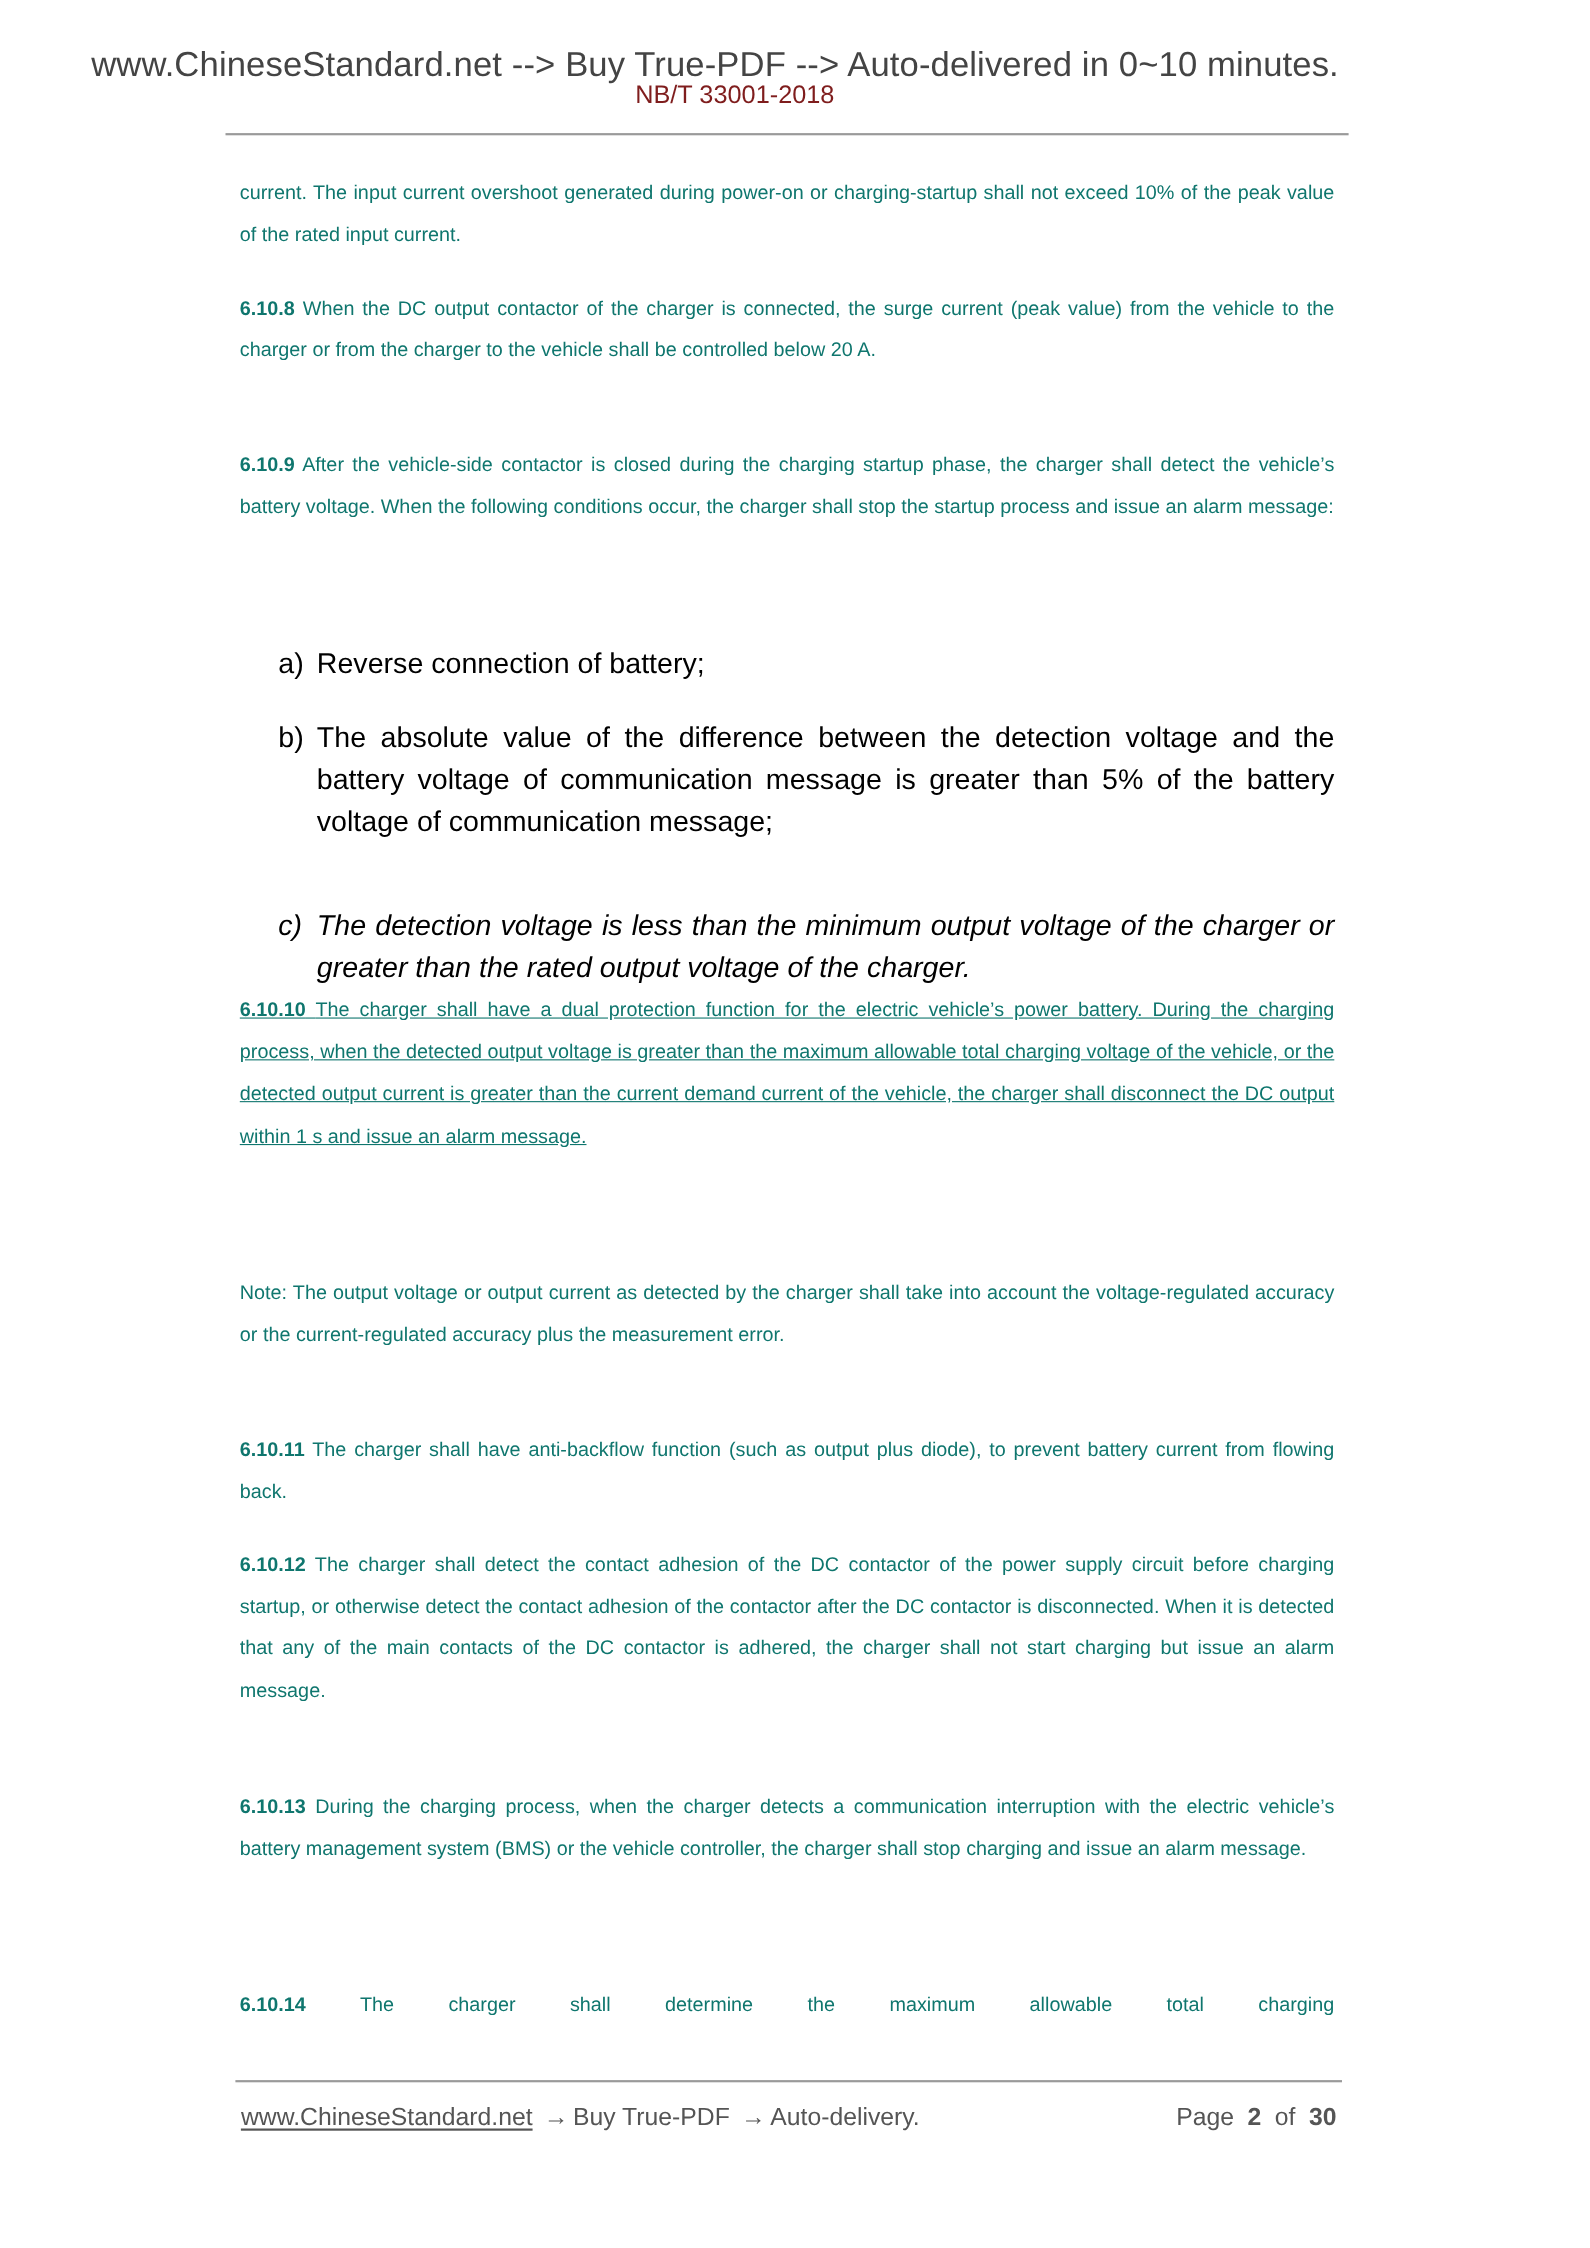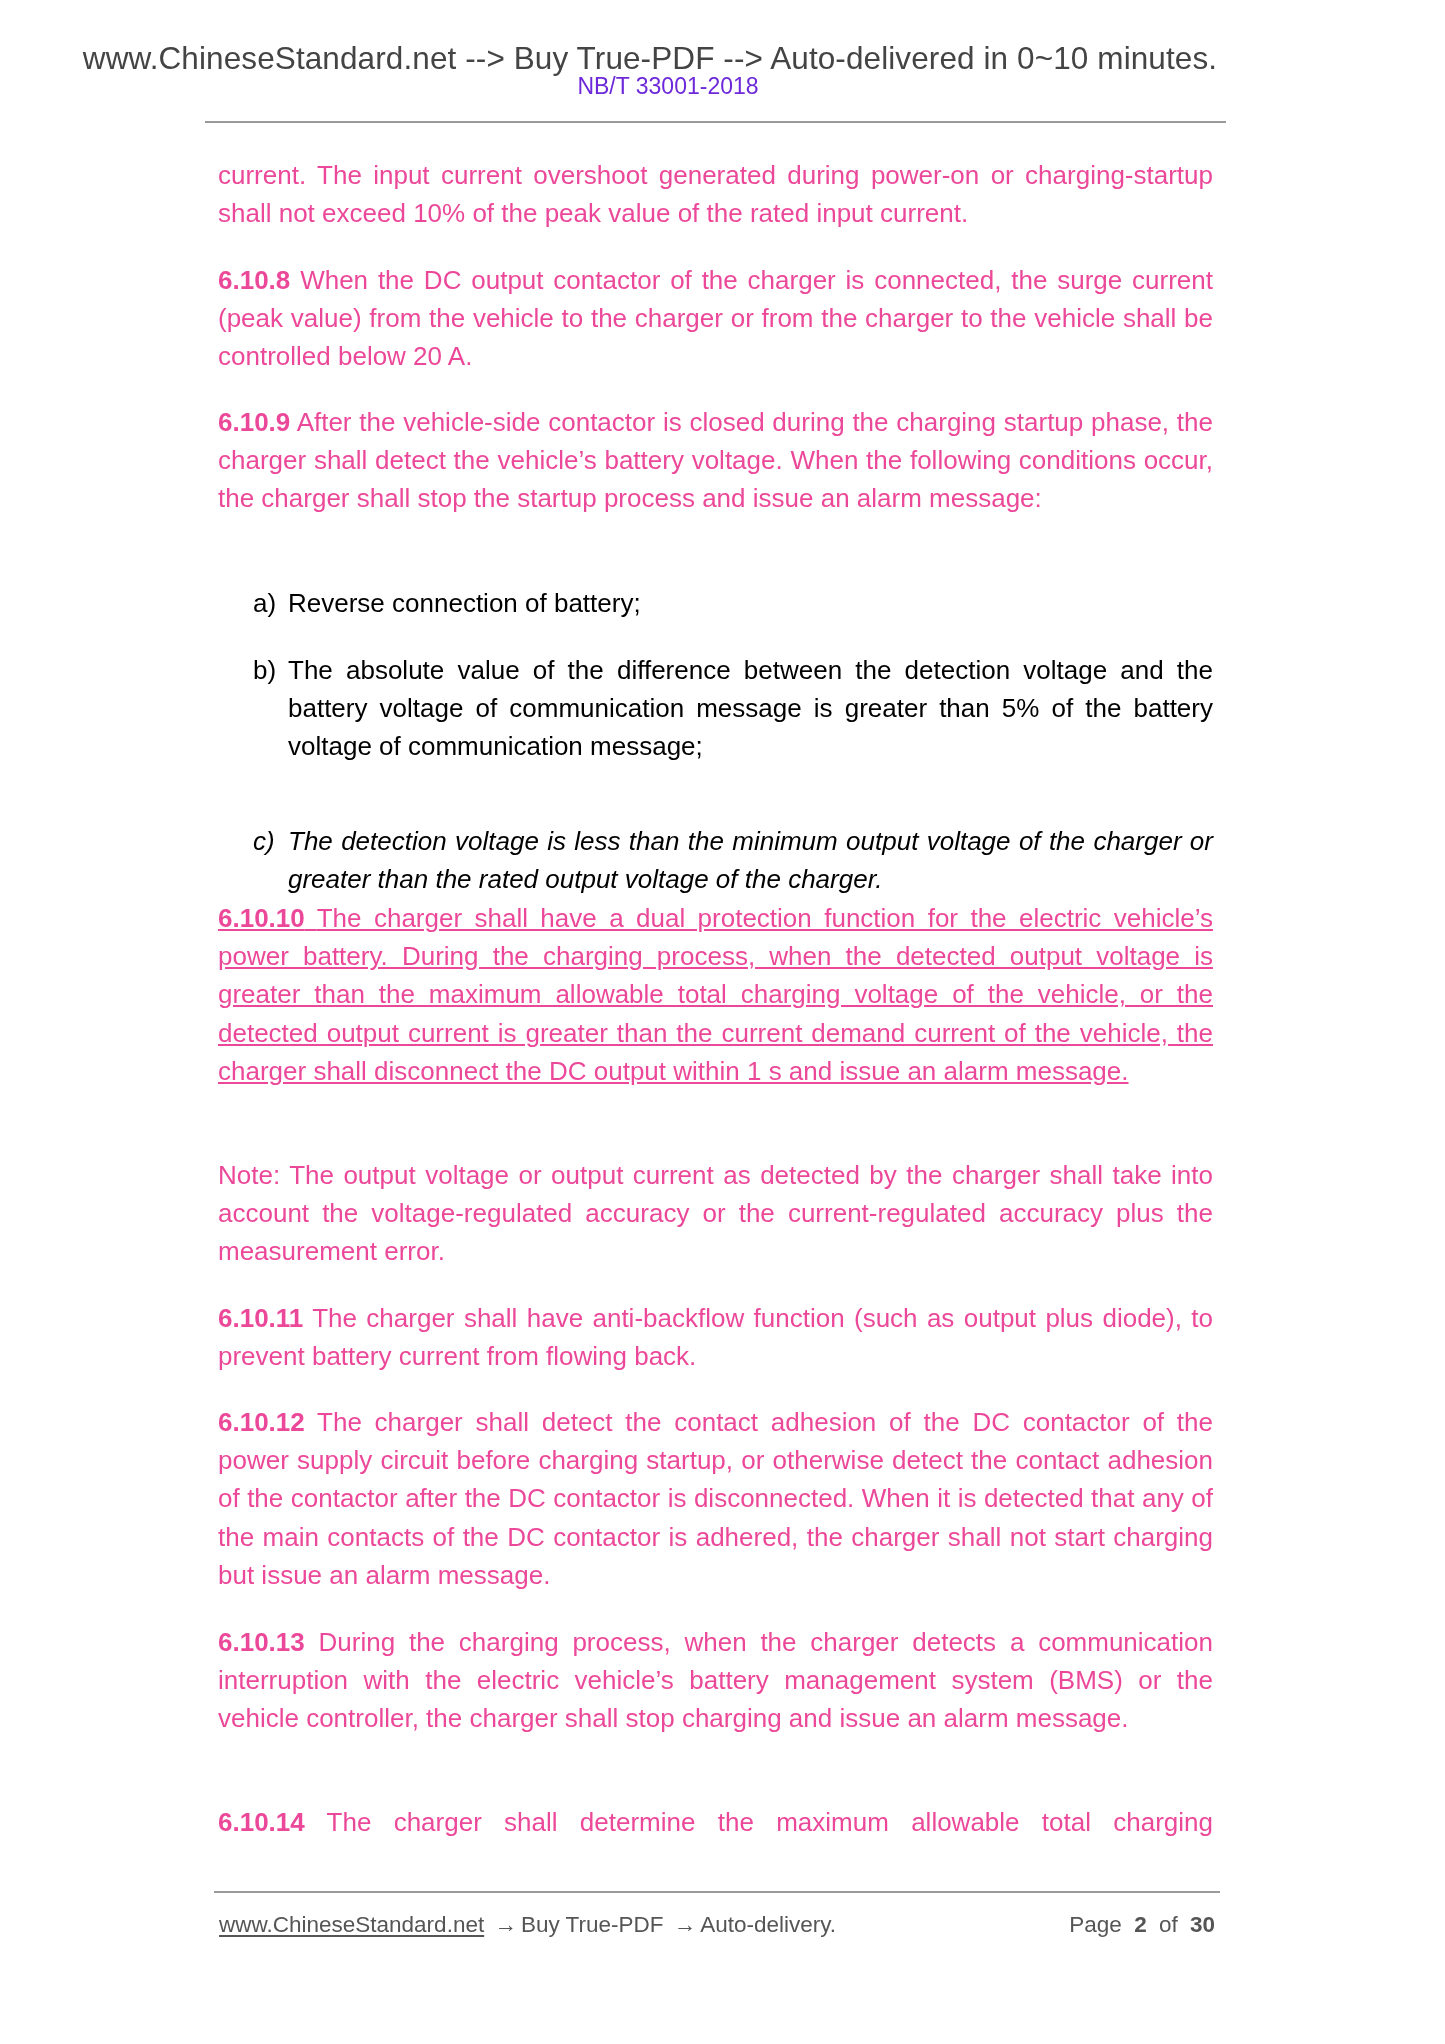--- a/index.html
+++ b/index.html
@@ -27,39 +27,39 @@
     letter-spacing: 0.1px;
   }
   .std-number {
     position: absolute;
     left: 0;
     width: 1336px;
     top: 72px;
     text-align: center;
     font-size: 23px;
     line-height: 28px;
-    color: #6d28d9;
+    color: #7f1d1d;
   }
   .rule {
     position: absolute;
     height: 0;
     border-top: 2px solid #9a9a9a;
   }
   .rule.top { left: 205px; width: 1021px; top: 121px; }
   .rule.bottom { left: 214px; width: 1006px; top: 1891px; }
 
   .para {
     position: absolute;
     left: 218px;
     width: 995px;
-    font-size: 26px;
+    font-size: 18px;
     line-height: 38.2px;
     text-align: justify;
     text-align-last: left;
-    color: #ec4899;
+    color: #0f766e;
   }
   .para .num { font-weight: bold; }
   .para.last-justify { text-align-last: justify; }
 
   .list-item {
     position: absolute;
     left: 253px;
     width: 960px;
     font-size: 26px;
     line-height: 38.2px;

